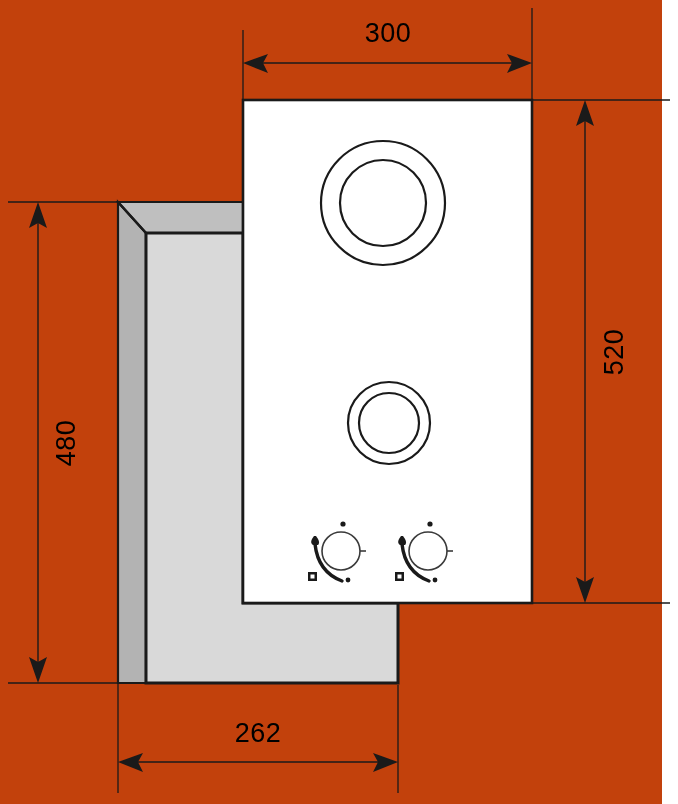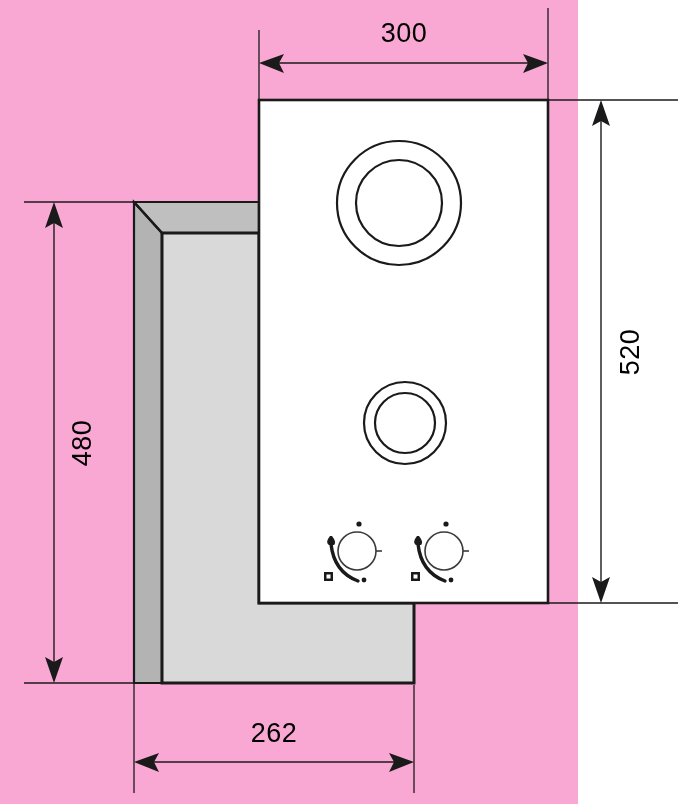--- a/index.html
+++ b/index.html
@@ -8,24 +8,23 @@
     background: #ffffff;
   }
   body {
     width: 678px;
     height: 804px;
     font-family: "Liberation Sans", sans-serif;
     overflow: hidden;
   }
   #drawing-root {
     position: relative;
-    width: 562px;
+    width: 662px;
     height: 804px;
-    background: #f9a8d4;
-    padding-left: 16px;
+    background: #c2410c;
   }
   svg#technical-drawing {
     display: block;
     width: 678px;
     height: 804px;
   }
   .dim-text {
     font-family: "Liberation Sans", sans-serif;
     font-size: 27px;
     fill: #000000;

